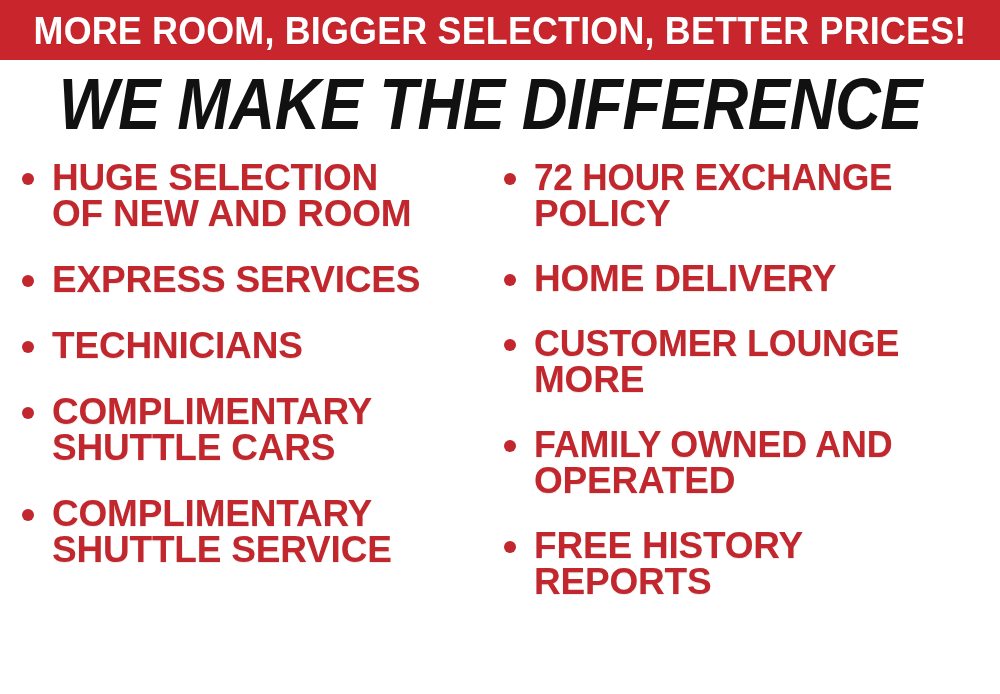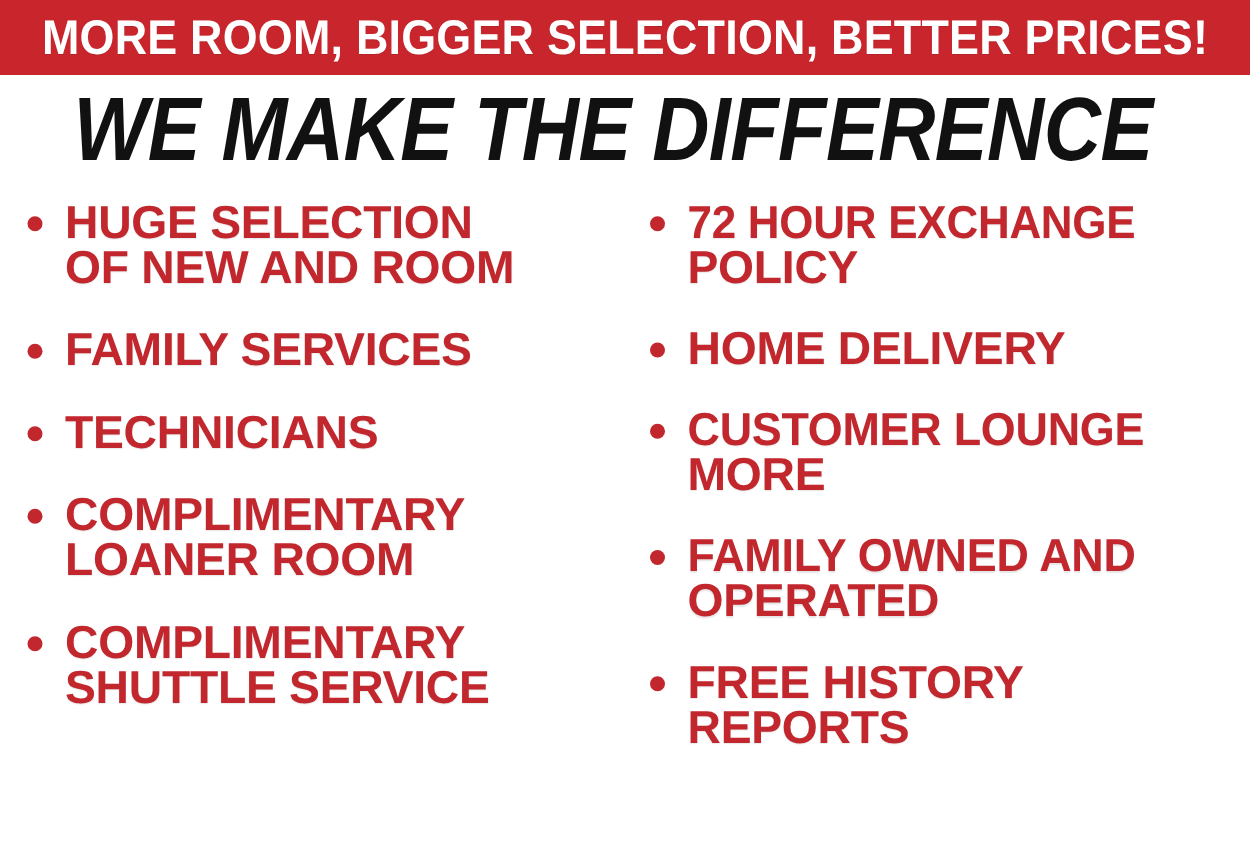--- a/index.html
+++ b/index.html
@@ -76,21 +76,21 @@
     width: 857px;
     height: 534px;
   }
 
   .col {
     position: absolute;
     top: 0;
   }
 
   .col-left  { left: 14px;  width: 486px; }
-  .col-right { left: 512px; width: 488px; }
+  .col-right { left: 496px; width: 488px; }
 
   .bullet-item {
     position: relative;
     padding-left: 38px;
     color: #c1272d;
     font-family: "Liberation Sans", "DejaVu Sans", sans-serif;
     font-weight: bold;
     font-size: 37px;
     line-height: 36px;
     letter-spacing: -0.2px;
@@ -137,32 +137,32 @@
     <div class="col col-left">
 
       <div class="bullet-item">
         <span class="bullet-dot"></span>
         <span class="bullet-line">HUGE SELECTION</span>
         <span class="bullet-line">OF NEW AND ROOM</span>
       </div>
 
       <div class="bullet-item">
         <span class="bullet-dot"></span>
-        <span class="bullet-line">FAMILY SERVICES</span>
+        <span class="bullet-line">EXPRESS SERVICES</span>
       </div>
 
       <div class="bullet-item">
         <span class="bullet-dot"></span>
         <span class="bullet-line">TECHNICIANS</span>
       </div>
 
       <div class="bullet-item">
         <span class="bullet-dot"></span>
         <span class="bullet-line">COMPLIMENTARY</span>
-        <span class="bullet-line">LOANER ROOM</span>
+        <span class="bullet-line">SHUTTLE CARS</span>
       </div>
 
       <div class="bullet-item">
         <span class="bullet-dot"></span>
         <span class="bullet-line">COMPLIMENTARY</span>
         <span class="bullet-line">SHUTTLE SERVICE</span>
       </div>
 
     </div>
 

